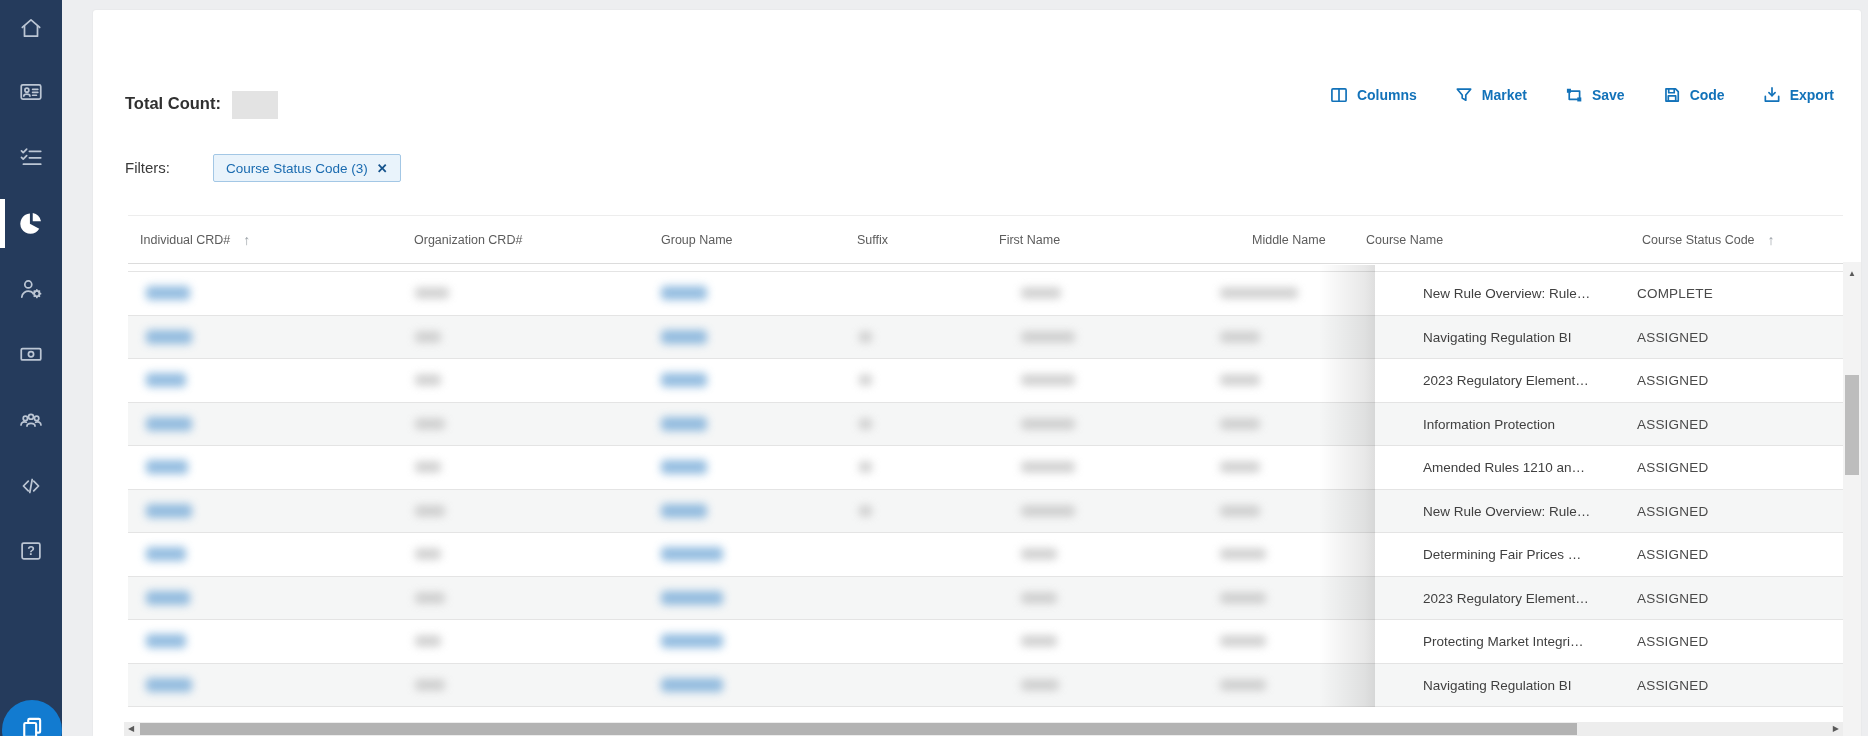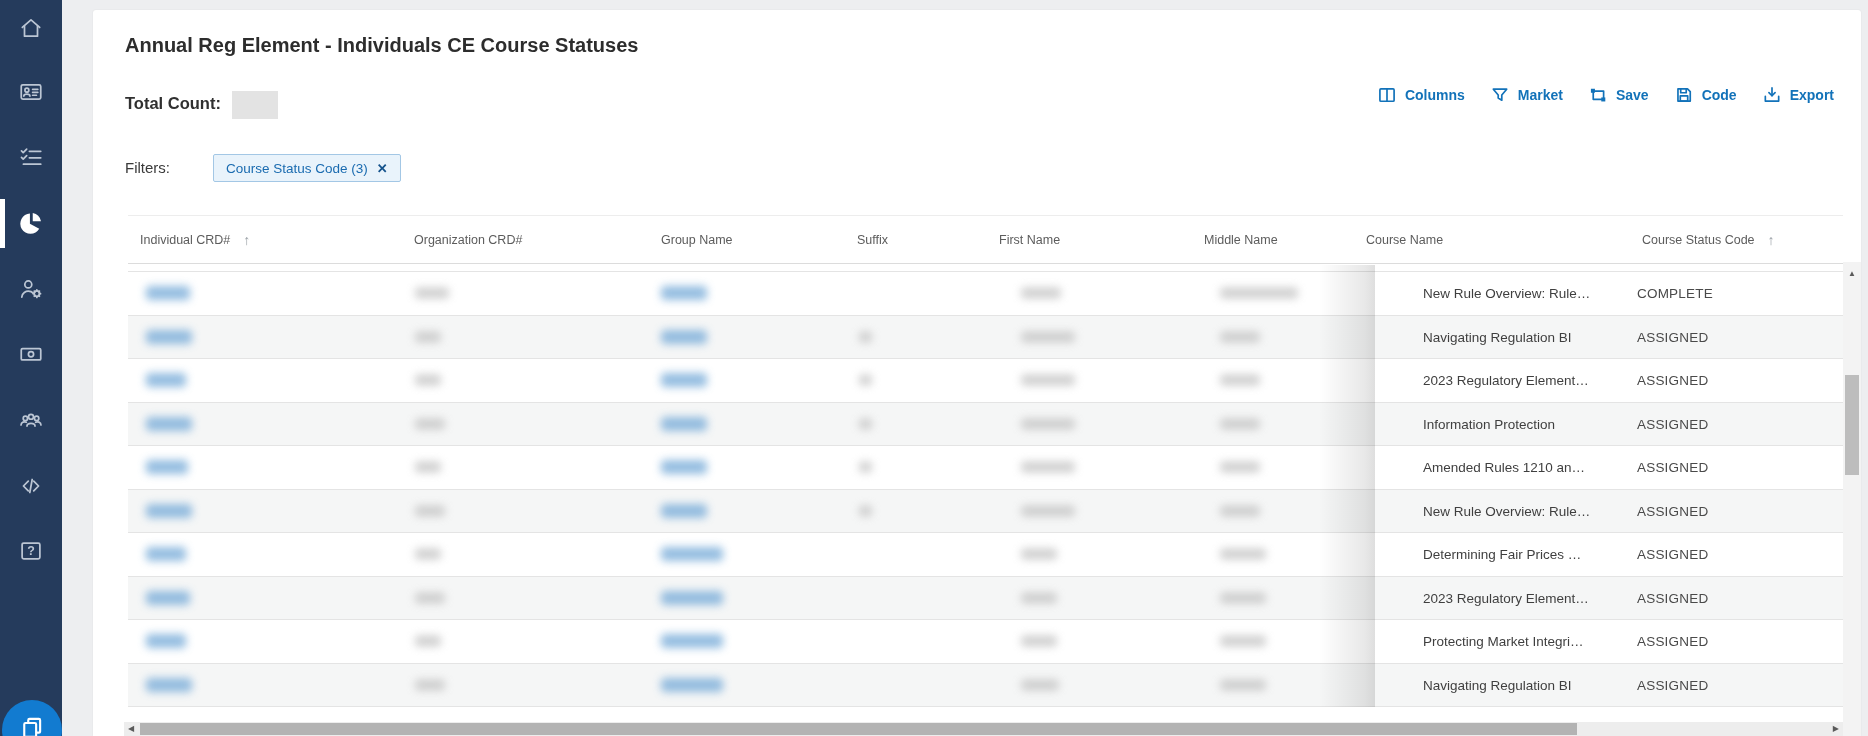--- a/index.html
+++ b/index.html
@@ -21,21 +21,21 @@
   .fab svg { width:30px; height:30px; margin-top:12px; stroke:#ffffff; fill:none; stroke-width:1.7; stroke-linejoin:round; }
 
   
   .card { position:absolute; left:93px; top:10px; width:1768px; height:726px; background:#ffffff; border-radius:3px 3px 0 0; overflow:hidden; box-shadow:0 0 2px rgba(0,0,0,.07); }
 
   .page-title { position:absolute; left:32px; top:24px; font-size:20px; font-weight:bold; color:#2d2d2d; }
 
   .total-label { position:absolute; left:32px; top:84px; font-size:16.5px; font-weight:bold; color:#303030; }
   .total-blur  { position:absolute; left:139px; top:81px; width:46px; height:28px; background:#e3e3e3; }
 
-  .toolbar { position:absolute; top:72px; right:27px; display:flex; align-items:center; gap:26px; height:26px; }
+  .toolbar { position:absolute; top:72px; right:27px; display:flex; align-items:center; gap:38px; height:26px; }
   .tool { display:flex; align-items:center; gap:9px; color:#1272b9; font-size:14px; font-weight:bold; cursor:pointer; }
   .tool svg { width:18px; height:18px; stroke:#1272b9; fill:none; stroke-width:1.6; stroke-linecap:round; stroke-linejoin:round; }
 
   .filters-label { position:absolute; left:32px; top:149px; font-size:15px; color:#3a3a3a; }
   .chip { position:absolute; left:120px; top:144px; height:28px; display:inline-flex; align-items:center; gap:9px; padding:0 12px; background:#e9f3fb; border:1px solid #a3c7e5; border-radius:2px; color:#1a6bb0; font-size:13.5px; cursor:pointer; }
   .chip-close { color:#15538c; font-weight:bold; font-size:13px; }
 
   
   .table { position:absolute; left:35px; top:205px; width:1715px; height:521px; }
   .thead { position:absolute; left:0; top:0; width:100%; height:49px; background:#fff; border-top:1px solid #ededed; border-bottom:1px solid #dcdcdc; }
@@ -138,21 +138,20 @@
   <div class="fab">
     <svg viewBox="0 0 24 24">
         <rect x="9" y="5.5" width="9.5" height="11" rx="1"></rect>
         <rect x="5.8" y="8.8" width="9.5" height="11" rx="1" fill="#127bd0"></rect>
       </svg>
   </div>
 </div>
 
 <div class="card">
 
-  <div class="page-title">Annual Reg Element - Individuals CE Course Statuses</div>
 
   <div class="total-label">Total Count:</div>
   <div class="total-blur"></div>
 
   <div class="toolbar">
     <div class="tool">
       <svg viewBox="0 0 17 17">
           <rect x="1.8" y="2.8" width="13.4" height="11.6" rx="1"></rect>
           <path d="M8.5 2.8 V14.4"></path>
         </svg>
@@ -208,21 +207,21 @@
         </div>
       <div class="th" style="left:533px">
           <span>Group Name</span>
         </div>
       <div class="th" style="left:729px">
           <span>Suffix</span>
         </div>
       <div class="th" style="left:871px">
           <span>First Name</span>
         </div>
-      <div class="th" style="left:1076px">
+      <div class="th" style="left:1124px">
           <span>Middle Name</span>
         </div>
       <div class="th" style="left:1238px">
           <span>Course Name</span>
         </div>
       <div class="th" style="left:1514px">
         <span>Course Status Code</span>
         <span class="sort-icon">↑</span>
       </div>
     </div>

